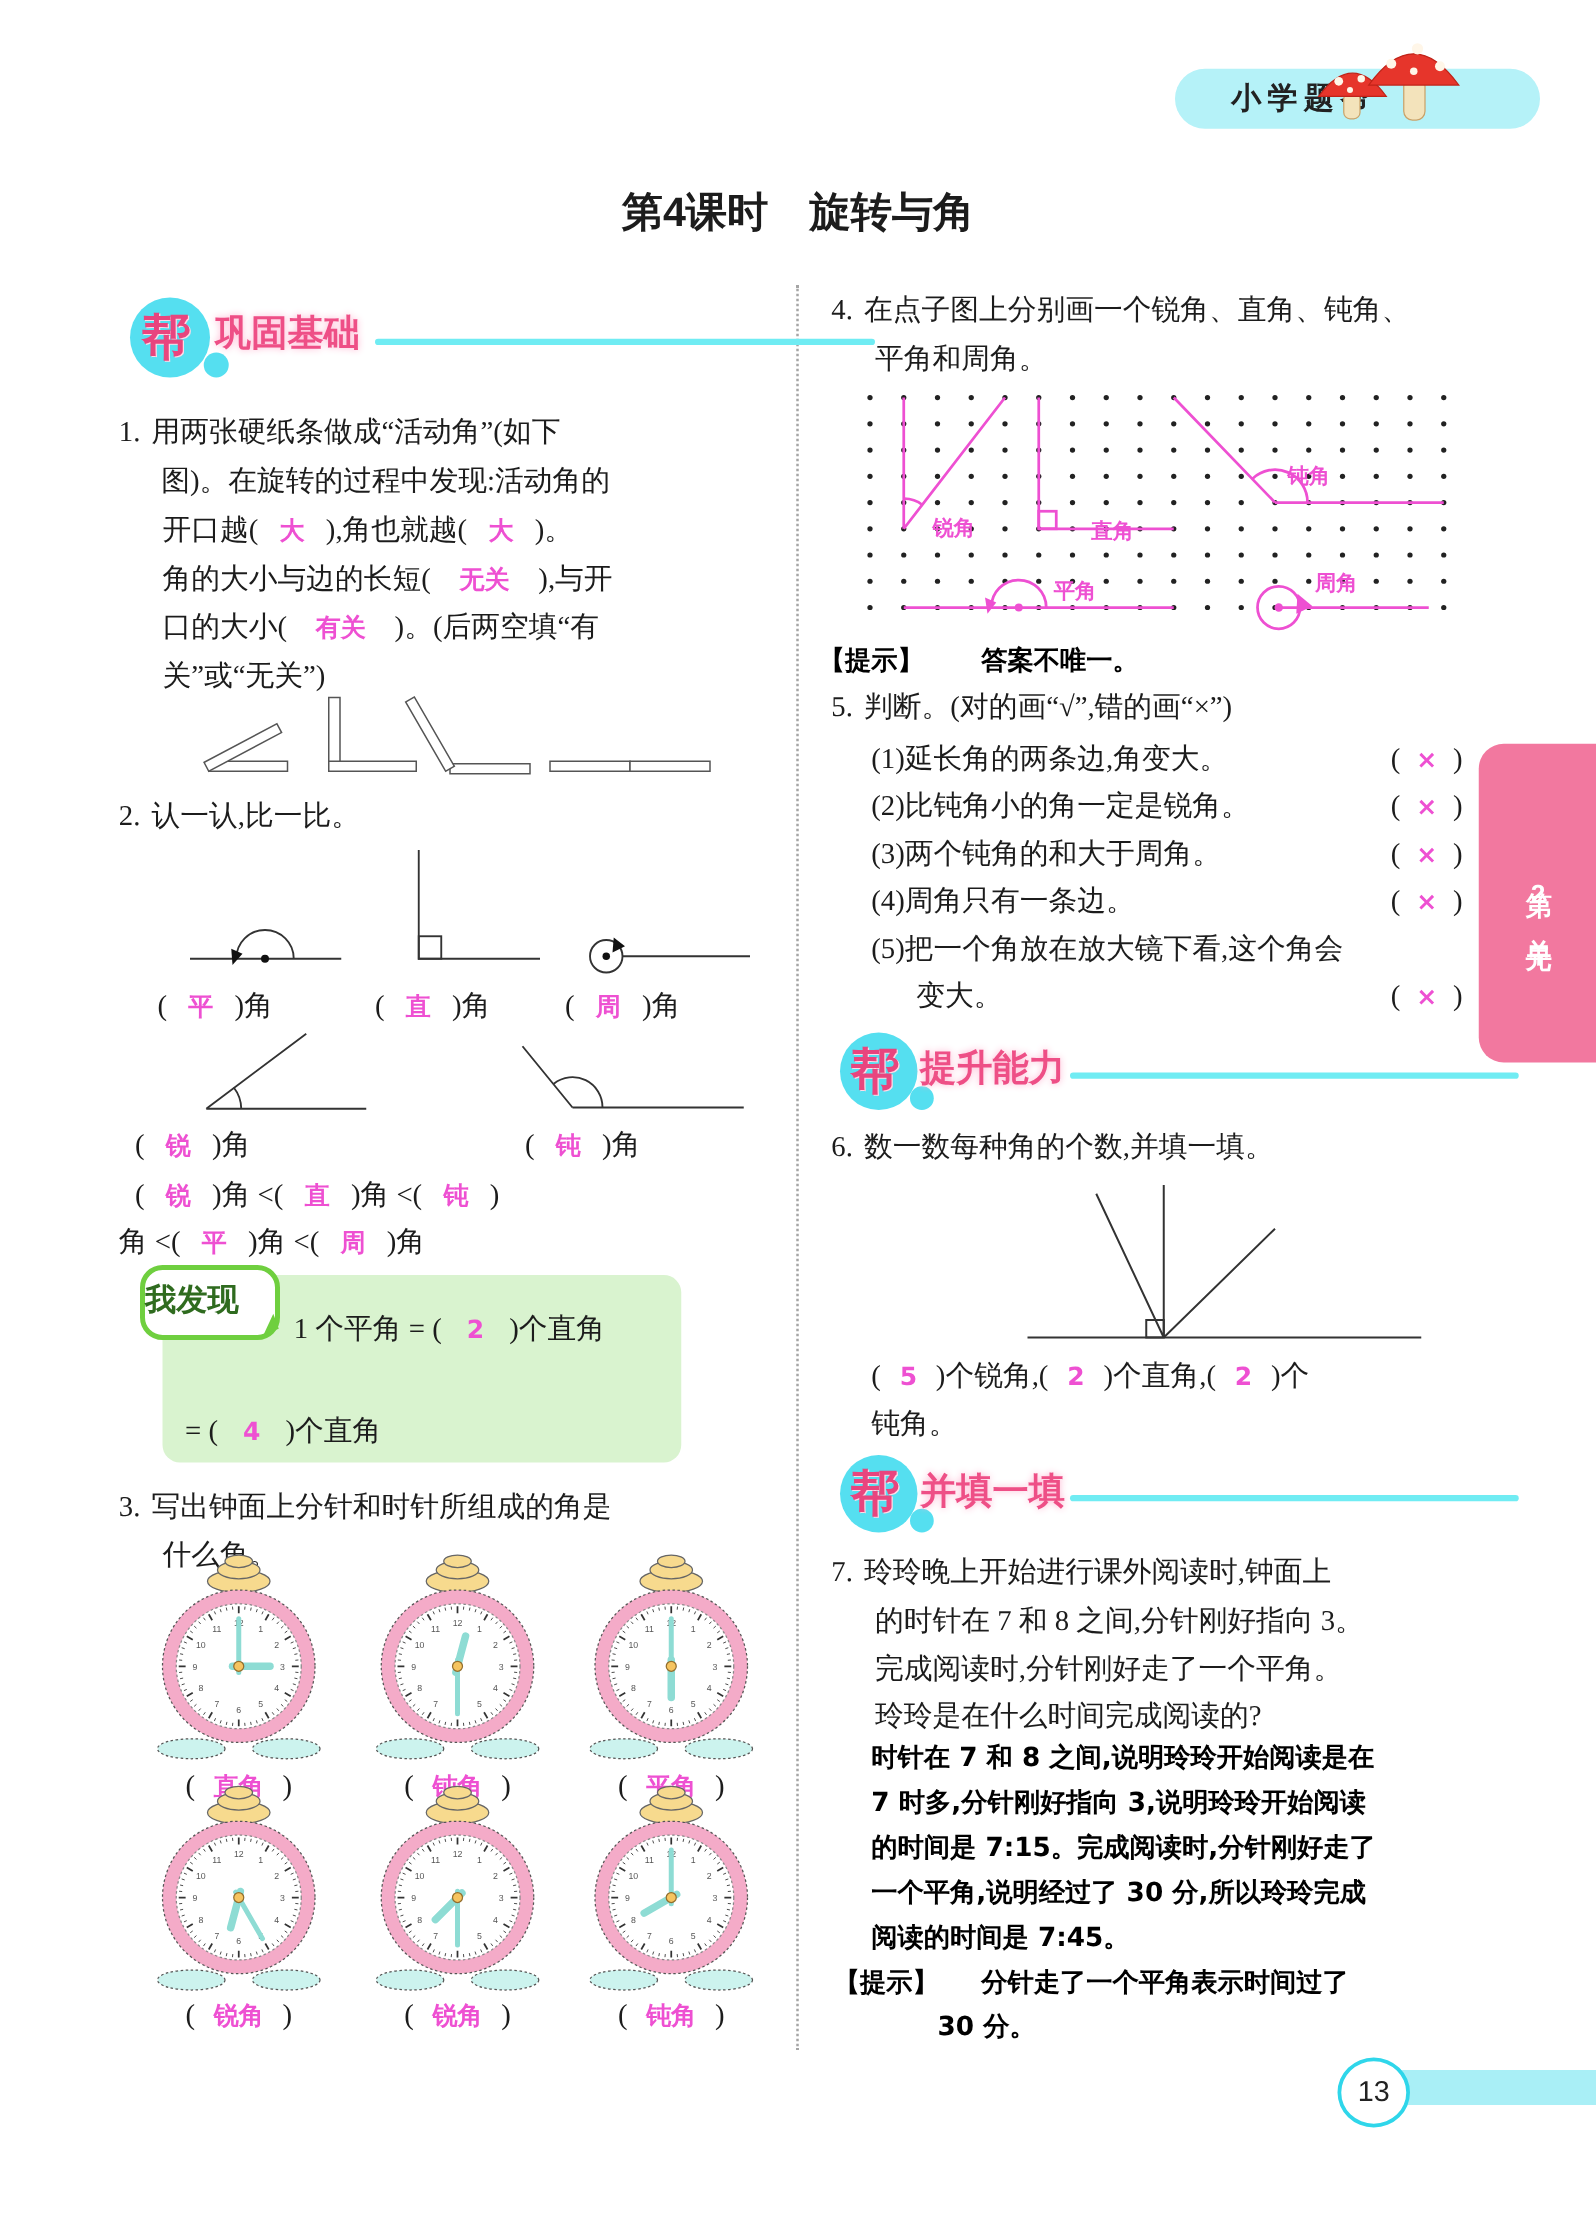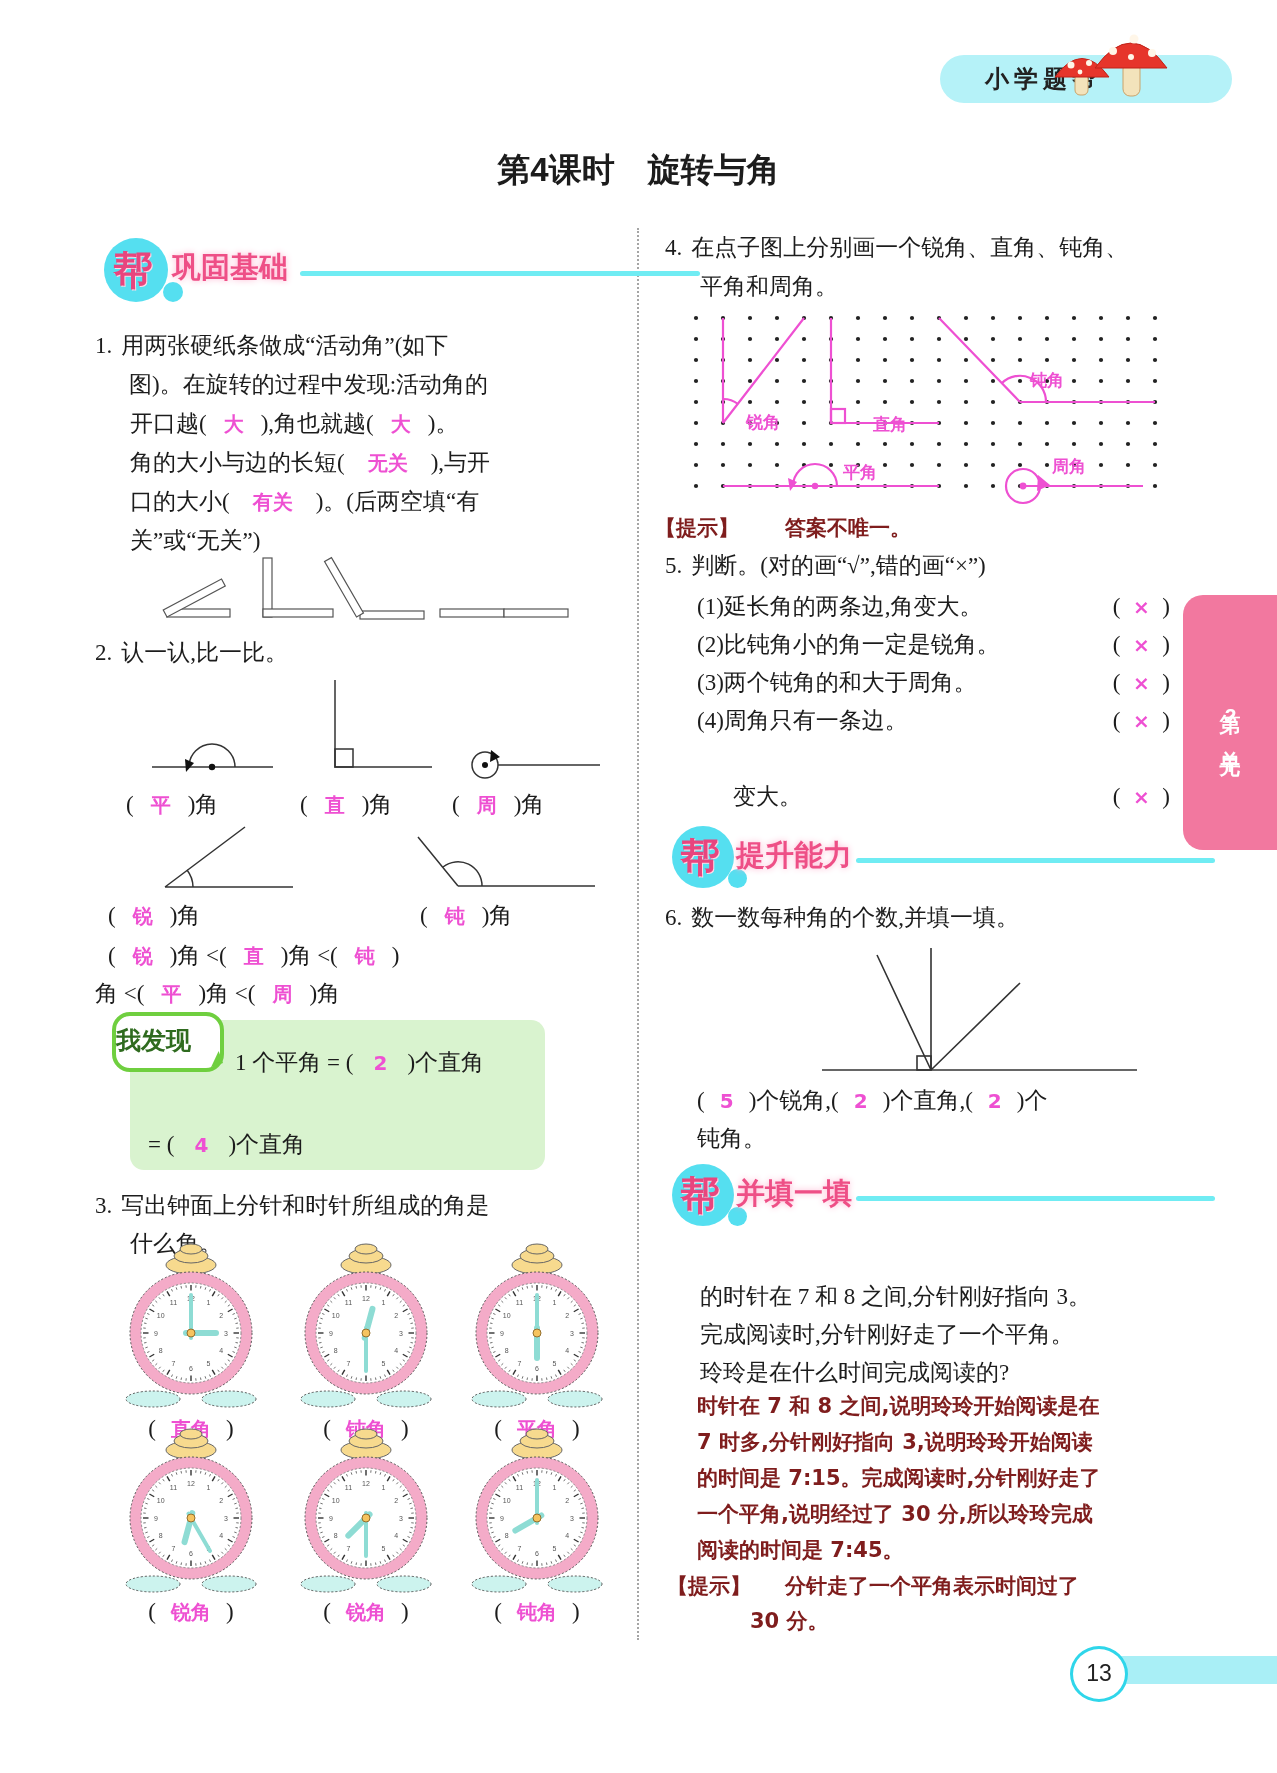--- a/index.html
+++ b/index.html
@@ -3,21 +3,21 @@
 <meta charset="utf-8">
 <style>
   html,body{margin:0;padding:0;background:#fff;}
   #page{position:relative;width:1277px;height:1773px;background:#ffffff;overflow:hidden;
         font-family:"Liberation Serif",serif;color:#1c1c1c;}
   .t{position:absolute;font:23px/30px "Liberation Serif",serif;color:#1c1c1c;white-space:nowrap;}
   .no{display:inline-block;margin-right:9px;}
   .ans{color:#ee50d2;font-family:"DejaVu Sans",sans-serif;font-weight:bold;font-size:20px;
        display:inline-block;text-align:center;vertical-align:baseline;}
   .b0{min-width:44px}.b1{min-width:54px}.b2{min-width:86px}.bc{min-width:70px}.bx{min-width:42px}
-  .pk{position:absolute;font:bold 21px/28px "DejaVu Sans",sans-serif;color:#7f1d1d;white-space:nowrap;}
+  .pk{position:absolute;font:bold 21px/28px "DejaVu Sans",sans-serif;color:#000000;white-space:nowrap;}
   .hl{font-weight:bold;}
   .blob{position:absolute;border-radius:50%;background:#55dff0;}
   .badge{position:absolute;font:bold 40px/44px "Liberation Sans",sans-serif;color:#e8457e;
          text-shadow:1px 1px 0 #ffd9e6;}
   .sect{position:absolute;font:bold 29px/34px "Liberation Sans",sans-serif;color:#ee4f86;
         text-shadow:0 0 6px rgba(255,175,205,.95),0 0 2px #ffffff;}
   .sline{position:absolute;height:5px;background:#70ecf3;border-radius:3px;}
   .divider{position:absolute;left:637px;top:228px;height:1412px;border-left:2px dotted #a5a5a5;}
   .pill{position:absolute;left:940px;top:55px;width:292px;height:48px;border-radius:24px;background:#b5f2f8;}
   .brand{position:absolute;left:985px;top:64px;font:bold 24px/30px "Liberation Sans",sans-serif;
@@ -841,20 +841,21 @@
     </g>
   </svg>
 
   <div class="pk" style="left:655px;top:514px"><span class="hl">【提示】</span><span style="margin-left:46px">答案不唯一。</span></div>
 
   <div class="t" style="left:665px;top:551px"><span class="no">5.</span><span>判断。(对的画“√”,错的画“×”)</span></div>
   <div class="t jrow" style="left:697px;top:592px"><span>(1)延长角的两条边,角变大。</span><span class="jans"><span>(</span><span class="ans bx">×</span><span>)</span></span></div>
   <div class="t jrow" style="left:697px;top:630px"><span>(2)比钝角小的角一定是锐角。</span><span class="jans"><span>(</span><span class="ans bx">×</span><span>)</span></span></div>
   <div class="t jrow" style="left:697px;top:668px"><span>(3)两个钝角的和大于周角。</span><span class="jans"><span>(</span><span class="ans bx">×</span><span>)</span></span></div>
   <div class="t jrow" style="left:697px;top:706px"><span>(4)周角只有一条边。</span><span class="jans"><span>(</span><span class="ans bx">×</span><span>)</span></span></div>
+  <div class="t jrow" style="left:697px;top:744px"><span>(5)把一个角放在放大镜下看,这个角会</span></div>
   <div class="t jrow" style="left:697px;top:782px"><span style="margin-left:36px">变大。</span><span class="jans"><span>(</span><span class="ans bx">×</span><span>)</span></span></div>
 
   <div class="blob" style="left:672px;top:826px;width:62px;height:62px;"></div>
   <div class="blob" style="left:728px;top:869px;width:19px;height:19px;"></div>
   <div class="badge" style="left:680px;top:835px;">帮</div>
   <div class="sect" style="left:736px;top:838px;">提升能力</div>
   <div class="sline" style="left:856px;top:858px;width:359px;"></div>
 
   <div class="t" style="left:665px;top:903px"><span class="no">6.</span><span>数一数每种角的个数,并填一填。</span></div>
   <svg style="left:690px;top:938px" width="460" height="140" viewBox="0 0 460 140">
@@ -866,20 +867,21 @@
   </svg>
   <div class="t" style="left:697px;top:1086px"><span>(</span><span class="ans b0">5</span><span>)个锐角,(</span><span class="ans b0">2</span><span>)个直角,(</span><span class="ans b0">2</span><span>)个</span></div>
   <div class="t" style="left:697px;top:1124px"><span>钝角。</span></div>
 
   <div class="blob" style="left:672px;top:1164px;width:62px;height:62px;"></div>
   <div class="blob" style="left:728px;top:1207px;width:19px;height:19px;"></div>
   <div class="badge" style="left:680px;top:1173px;">帮</div>
   <div class="sect" style="left:736px;top:1176px;">并填一填</div>
   <div class="sline" style="left:856px;top:1196px;width:359px;"></div>
 
+  <div class="t" style="left:665px;top:1243px"><span class="no">7.</span><span>玲玲晚上开始进行课外阅读时,钟面上</span></div>
   <div class="t" style="left:700px;top:1282px"><span>的时针在 7 和 8 之间,分针刚好指向 3。</span></div>
   <div class="t" style="left:700px;top:1320px"><span>完成阅读时,分针刚好走了一个平角。</span></div>
   <div class="t" style="left:700px;top:1358px"><span>玲玲是在什么时间完成阅读的?</span></div>
 
   <div class="pk" style="left:697px;top:1392px">时针在 7 和 8 之间,说明玲玲开始阅读是在</div>
   <div class="pk" style="left:697px;top:1428px">7 时多,分针刚好指向 3,说明玲玲开始阅读</div>
   <div class="pk" style="left:697px;top:1464px">的时间是 7:15。完成阅读时,分针刚好走了</div>
   <div class="pk" style="left:697px;top:1500px">一个平角,说明经过了 30 分,所以玲玲完成</div>
   <div class="pk" style="left:697px;top:1536px">阅读的时间是 7:45。</div>
 

